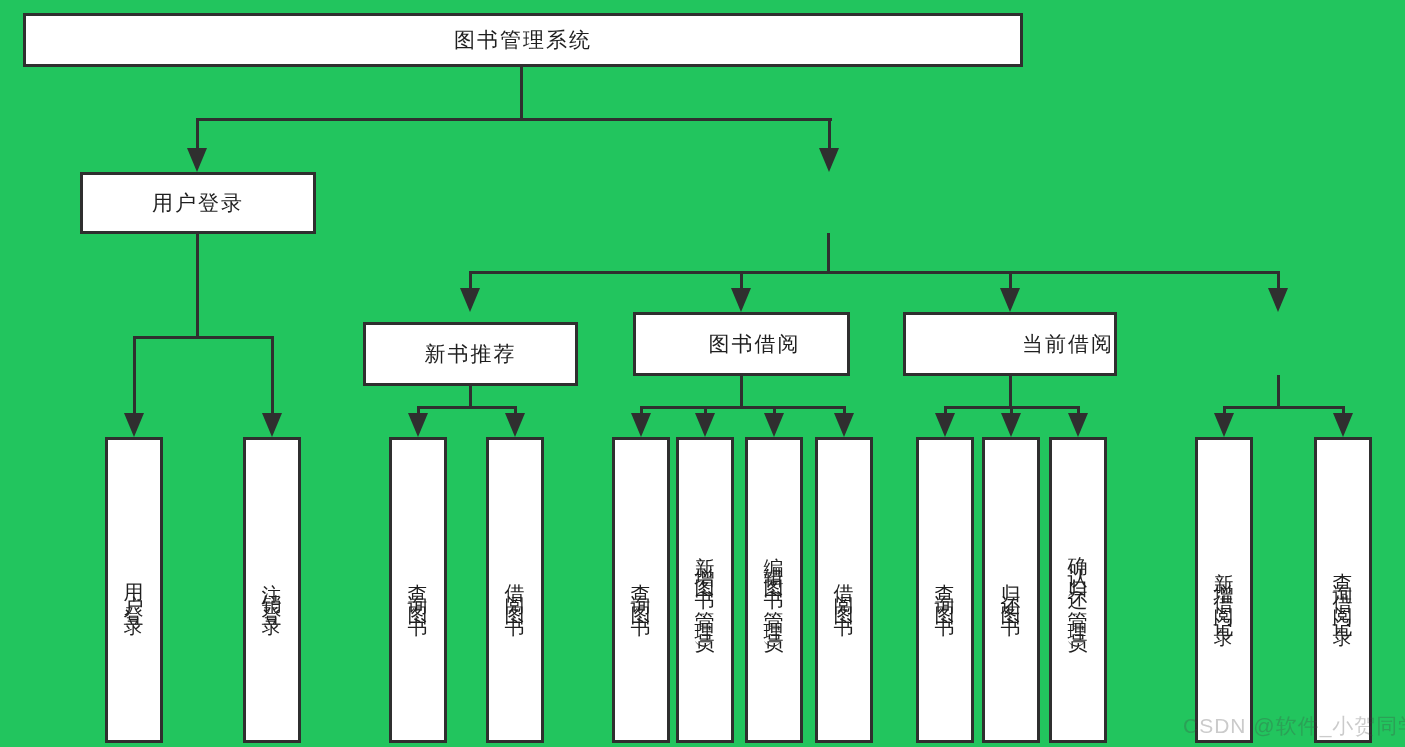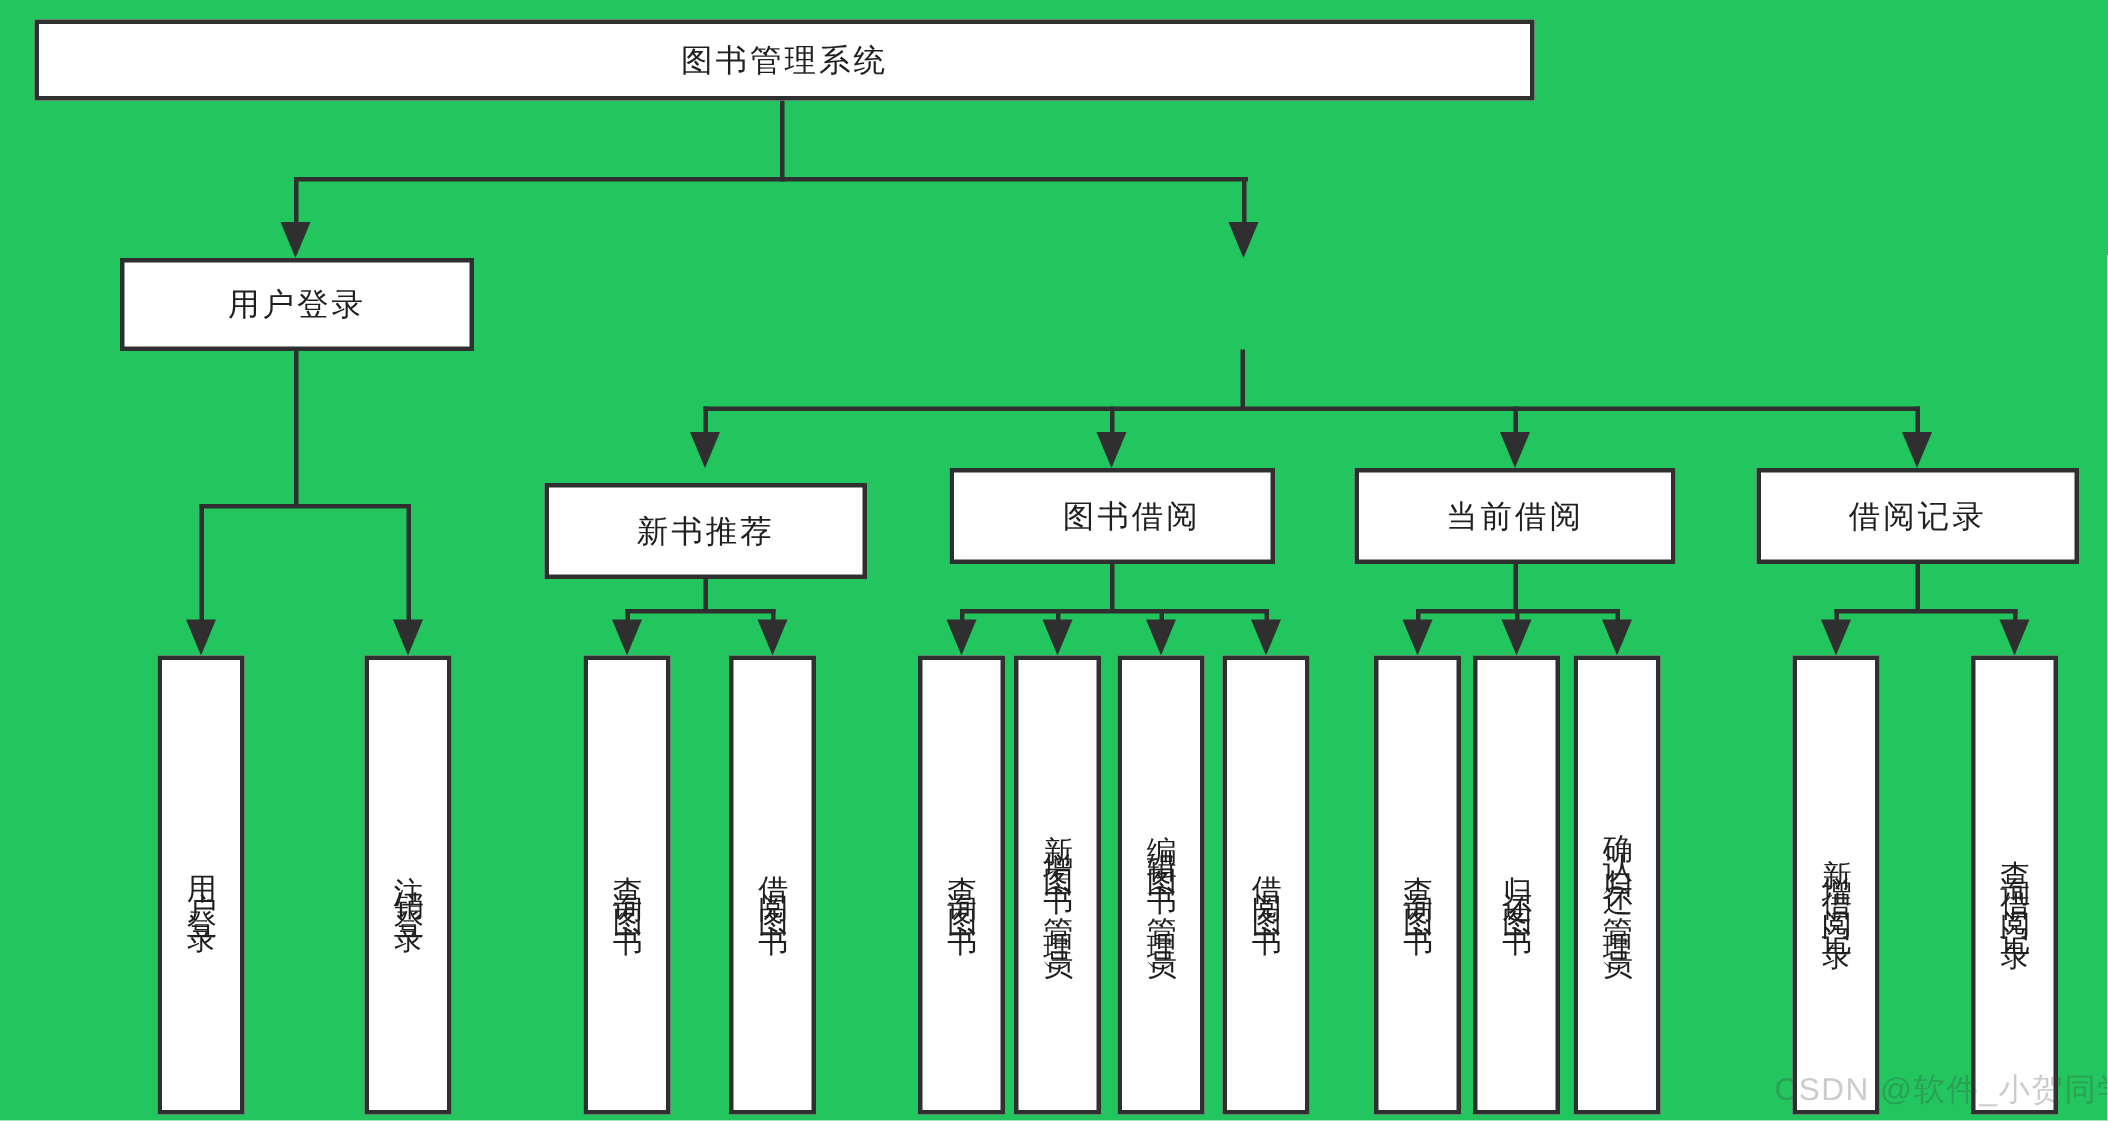--- a/index.html
+++ b/index.html
@@ -131,25 +131,22 @@
   <div class="box h" style="left:80px; top:172px; width:236px; height:62px;">
     <span>用户登录</span>
   </div>
 
   <div class="box h" style="left:363px; top:322px; width:215px; height:64px;">
     <span>新书推荐</span>
   </div>
   <div class="box h" style="left:633px; top:312px; width:217px; height:64px;padding-left:26px;">
     <span>图书借阅</span>
   </div>
-  <div class="box h" style="left:903px; top:312px; width:214px; height:64px;">
+  <div class="box h" style="left:903px; top:312px; width:214px; height:64px;justify-content:flex-end;">
     <span>当前借阅</span>
-  </div>
-  <div class="box h" style="left:1171px; top:312px; width:215px; height:64px;">
-    <span>借阅记录</span>
   </div>
 
   <div class="box v" style="left:105px; top:437px; width:58px; height:306px;">
     <span>用户登录</span>
   </div>
   <div class="box v" style="left:243px; top:437px; width:58px; height:306px;">
     <span>注销登录</span>
   </div>
 
   <div class="box v" style="left:389px; top:437px; width:58px; height:306px;">

